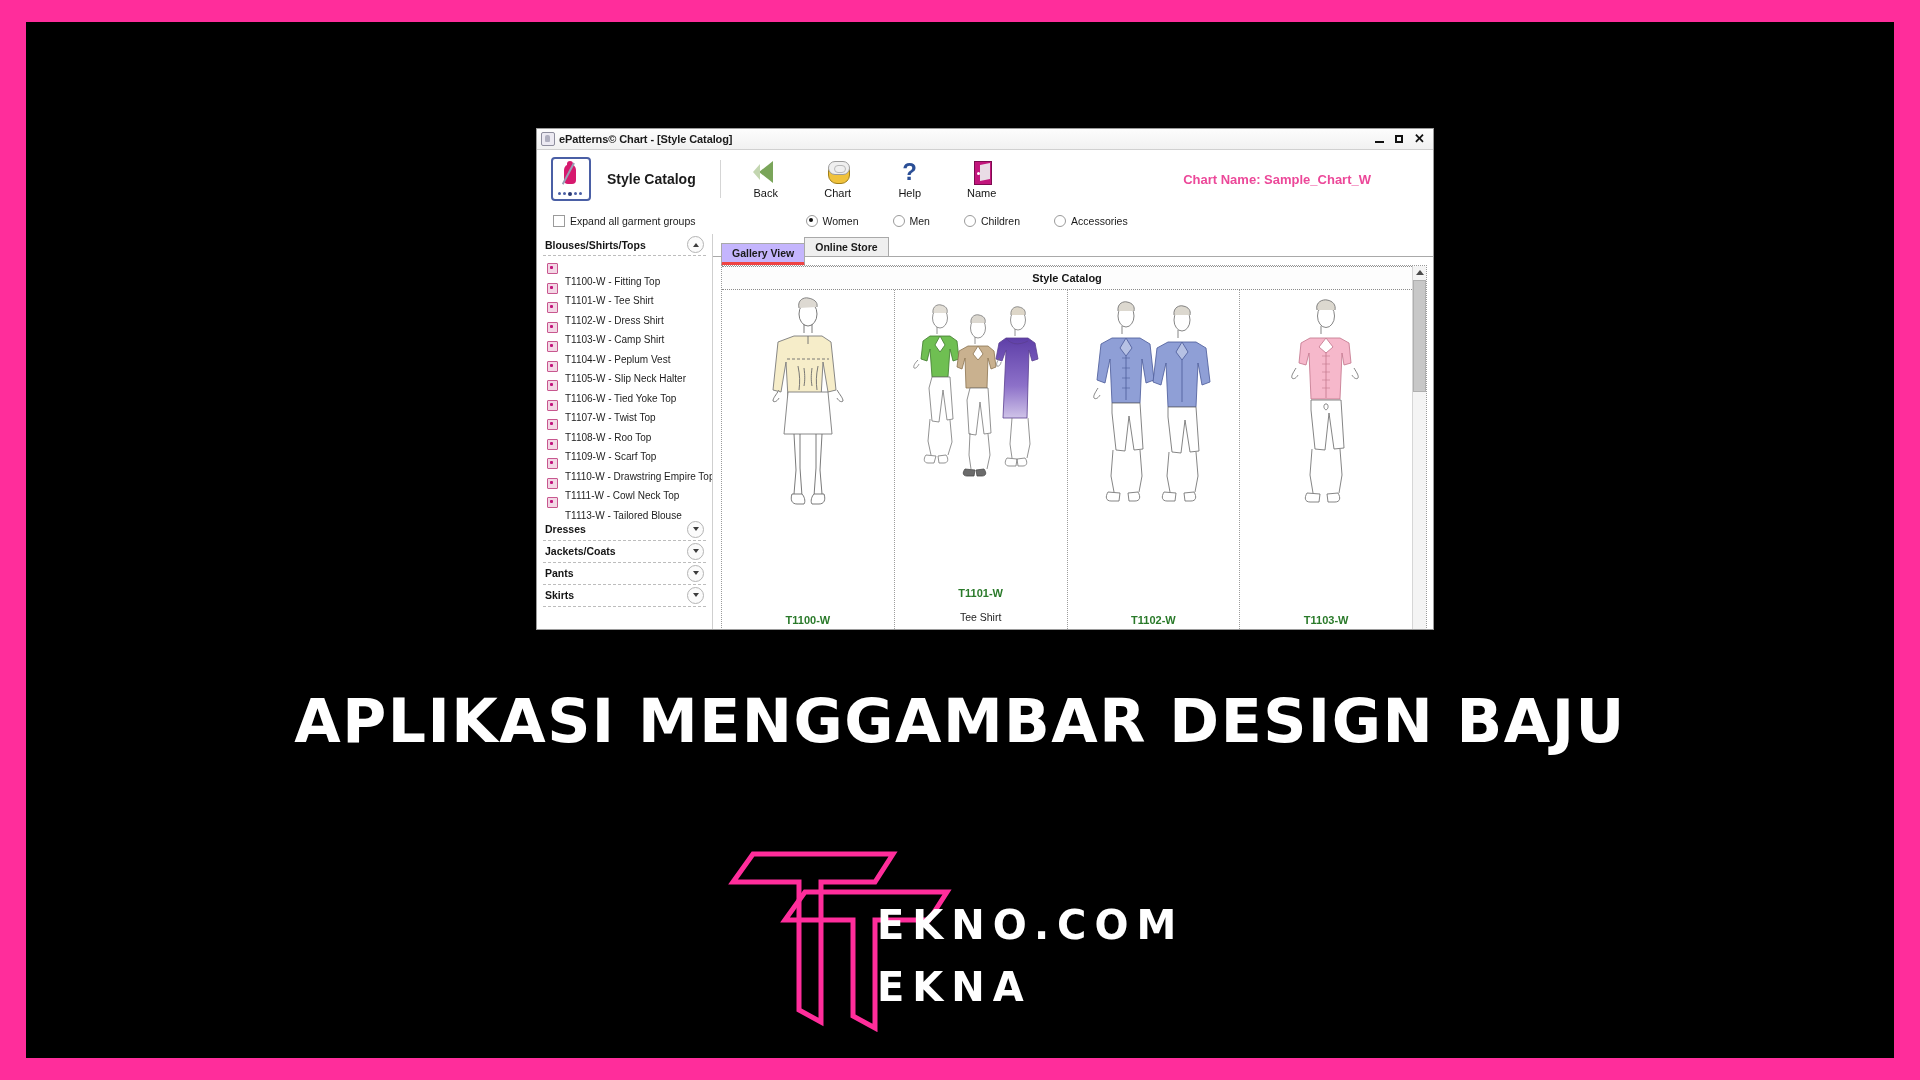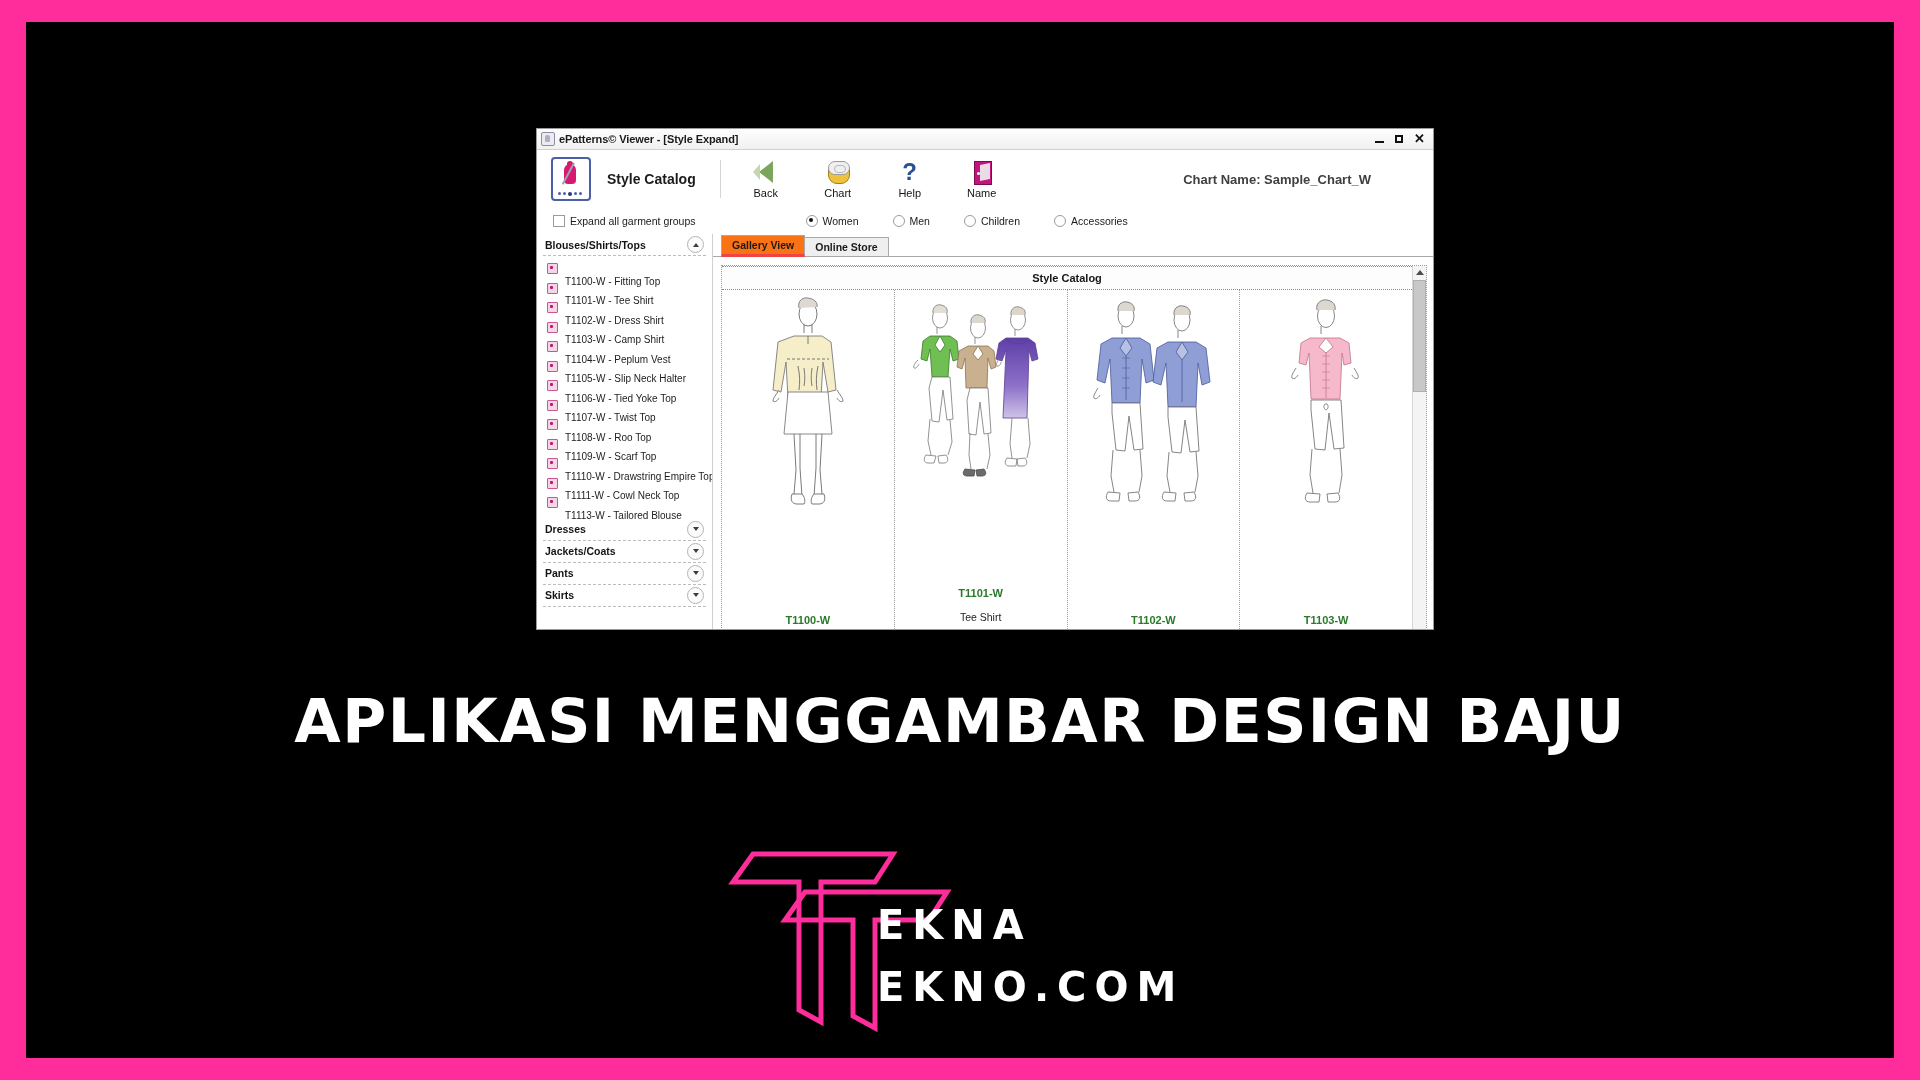--- a/index.html
+++ b/index.html
@@ -178,21 +178,21 @@
   .ico-exit .knob {
     position:absolute; left:7px; top:12px;
     width:3px;height:3px;border-radius:50%;background:#ffffff;
   }
 
   .chart-name {
     margin-left: auto;
     margin-right: 62px;
     font-size: 13px;
     font-weight: bold;
-    color: #404040;
+    color: #ec4899;
     white-space: nowrap;
   }
 
   
   .options-row {
     height: 26px;
     display: flex; align-items: center;
     padding-left: 16px;
     background:#fff;
   }
@@ -288,21 +288,21 @@
   .tab {
     font-size: 10.5px; font-weight: bold; color:#1a1a1a;
     padding: 3px 10px 3px 10px;
     border: 1px solid #a9a9a9;
     border-bottom: none;
     background: #efefef;
     margin-right: -1px;
     cursor:pointer;
     white-space: nowrap;
   }
-  .tab.active { background:#f97316; position:relative; top:1px; border-bottom:3px solid #ef4444; }
+  .tab.active { background:#c4b5fd; position:relative; top:13px; border-bottom:7px solid #ef4444; }
 
   .gallery-outer {
     flex:1;
     margin: 8px 6px 0 8px;
     border: 1px dotted #9a9a9a;
     background:#fff;
     display:flex;
     overflow:hidden;
     position:relative;
   }
@@ -399,21 +399,21 @@
 </head>
 <body>
 
 <div id="page">
   <div id="inner">
 
     <div id="app-window">
 
       <div class="titlebar">
         <span class="title-ico"></span>
-        <span class="title-text">ePatterns© Viewer - [Style Expand]</span>
+        <span class="title-text">ePatterns© Chart - [Style Catalog]</span>
         <div class="win-btns">
           <span class="win-btn min"></span>
           <span class="win-btn max"></span>
           <span class="win-btn close">✕</span>
         </div>
       </div>
 
       <div class="toolbar">
         <div class="logo-box">
           <span class="logo-form"></span>
@@ -728,20 +728,20 @@
 
     <div class="brand">
       <div class="brand-inner">
         <svg width="250" height="190" viewBox="0 0 250 190" style="position:absolute;left:0;top:0;">
           <g fill="none" stroke="#FF2D9B" stroke-width="5" stroke-linejoin="miter">
             <path d="M8 40 L28 12 L168 12 L150 40 L96 40 L96 180 L74 168 L74 40 Z"></path>
             <path d="M60 78 L80 50 L222 50 L204 78 L150 78 L150 186 L128 174 L128 78 Z"></path>
           </g>
         </svg>
         <div class="brand-text">
+          <div>EKNO.COM</div>
           <div>EKNA</div>
-          <div>EKNO.COM</div>
         </div>
       </div>
     </div>
 
   </div>
 </div>
 
 </body></html>

